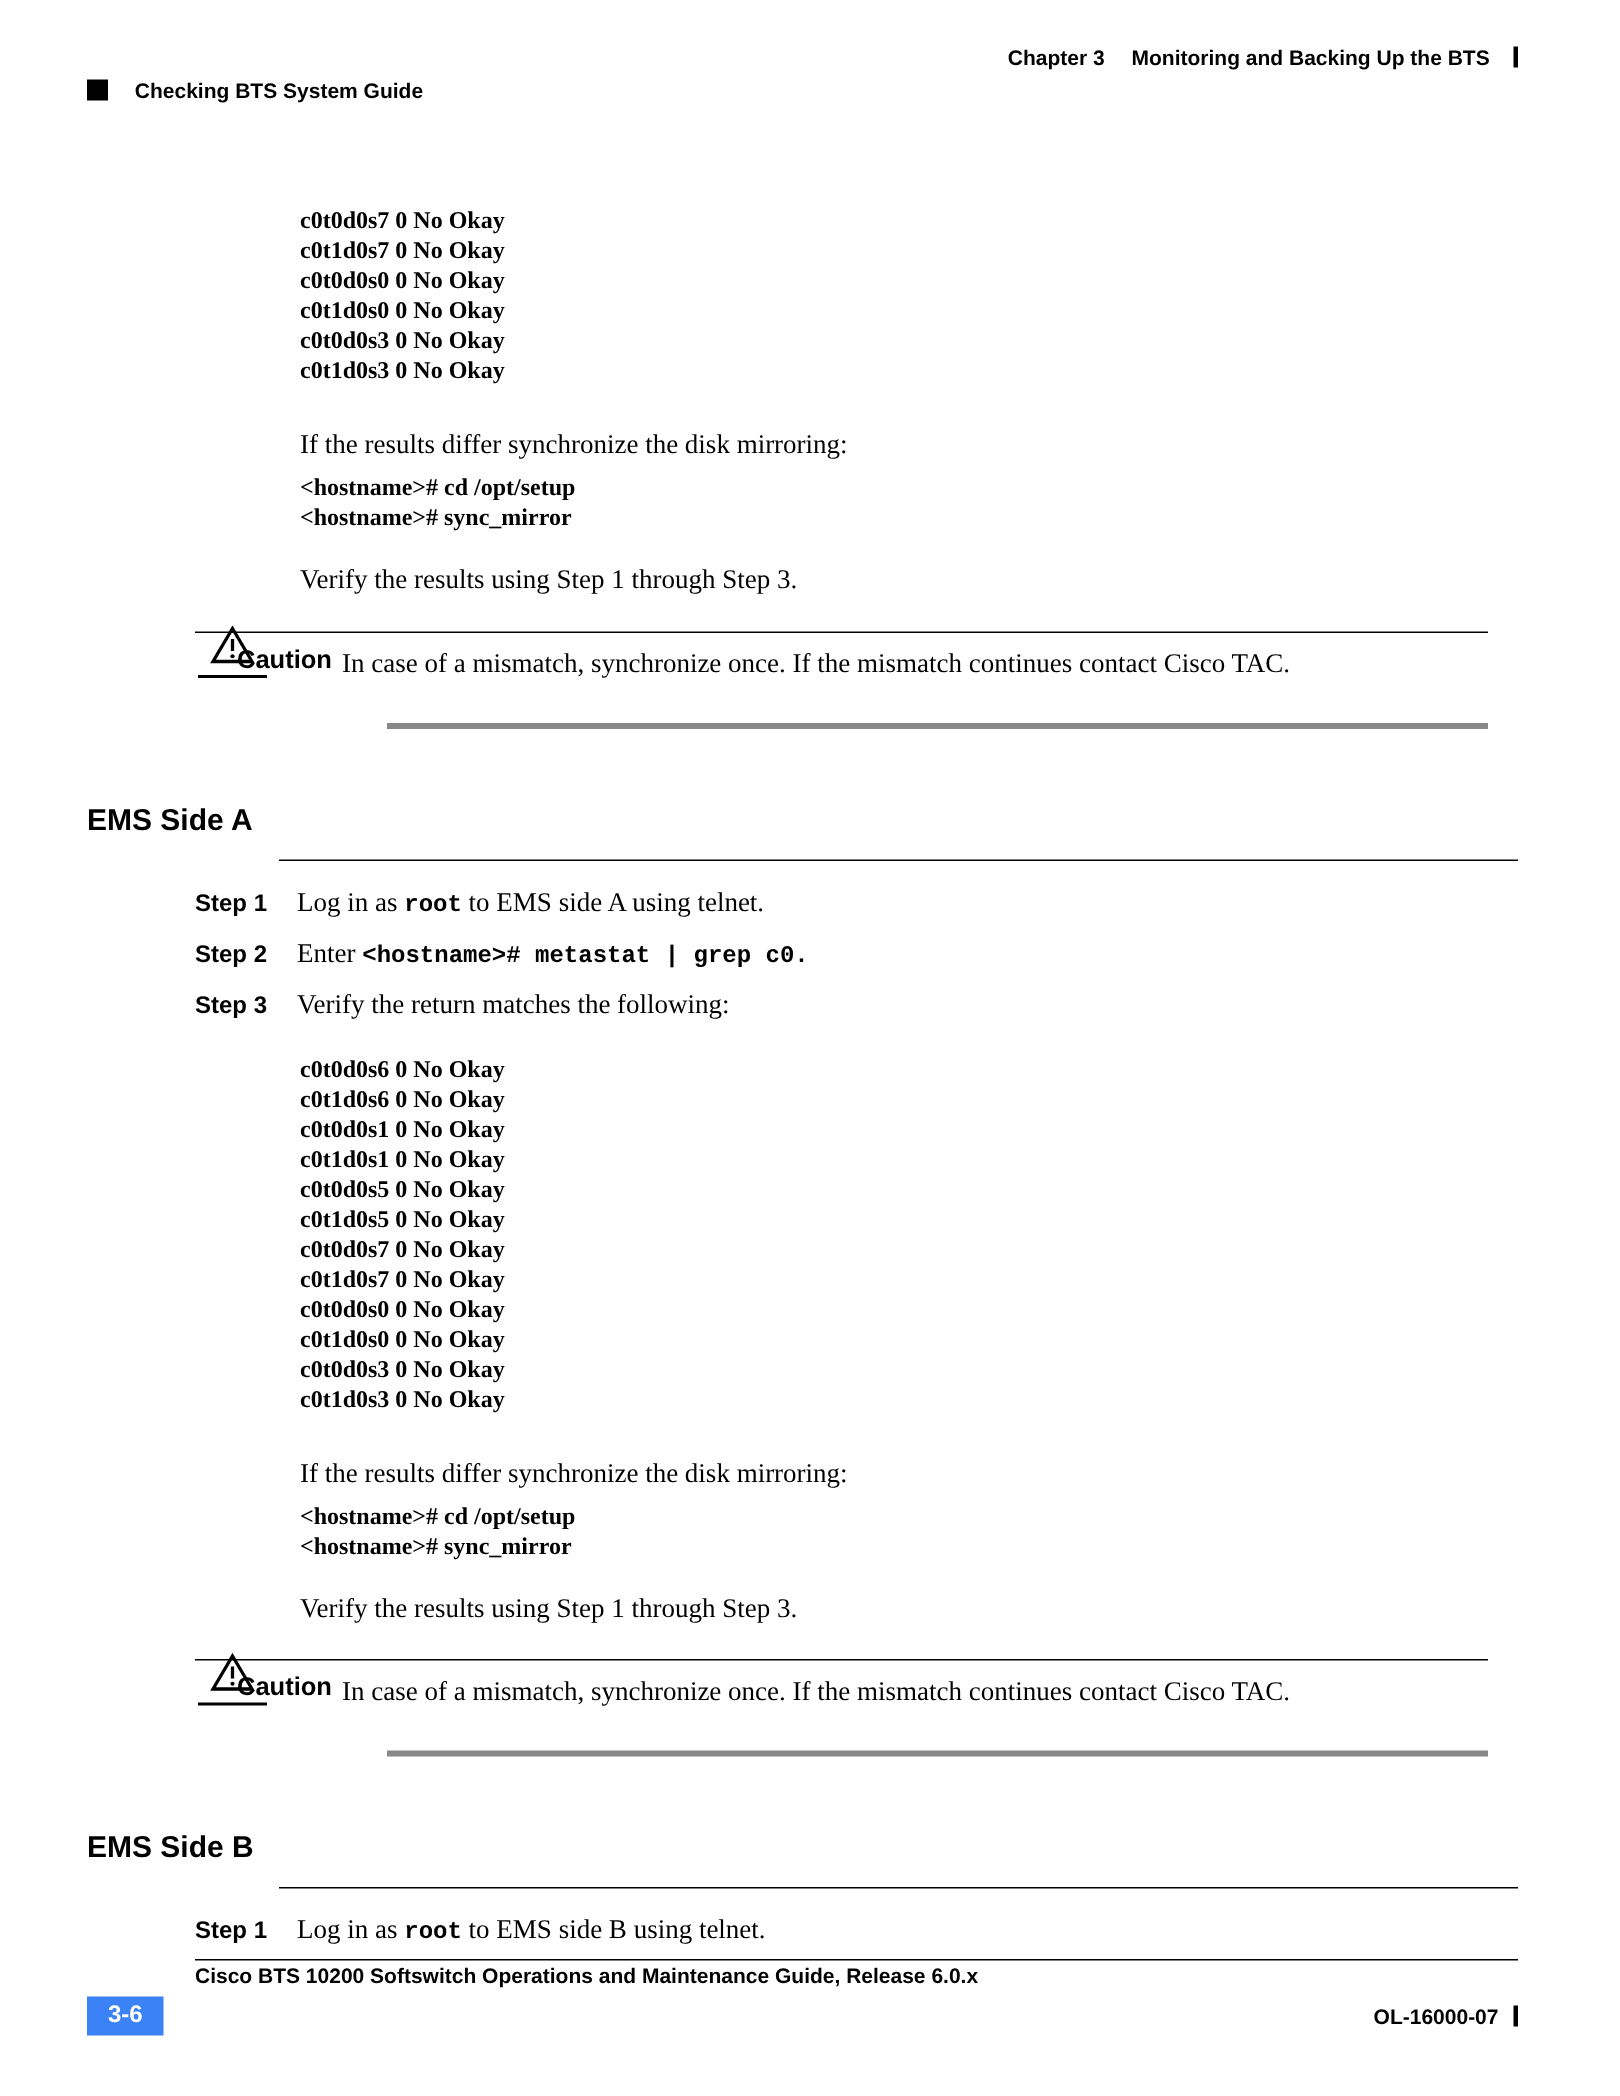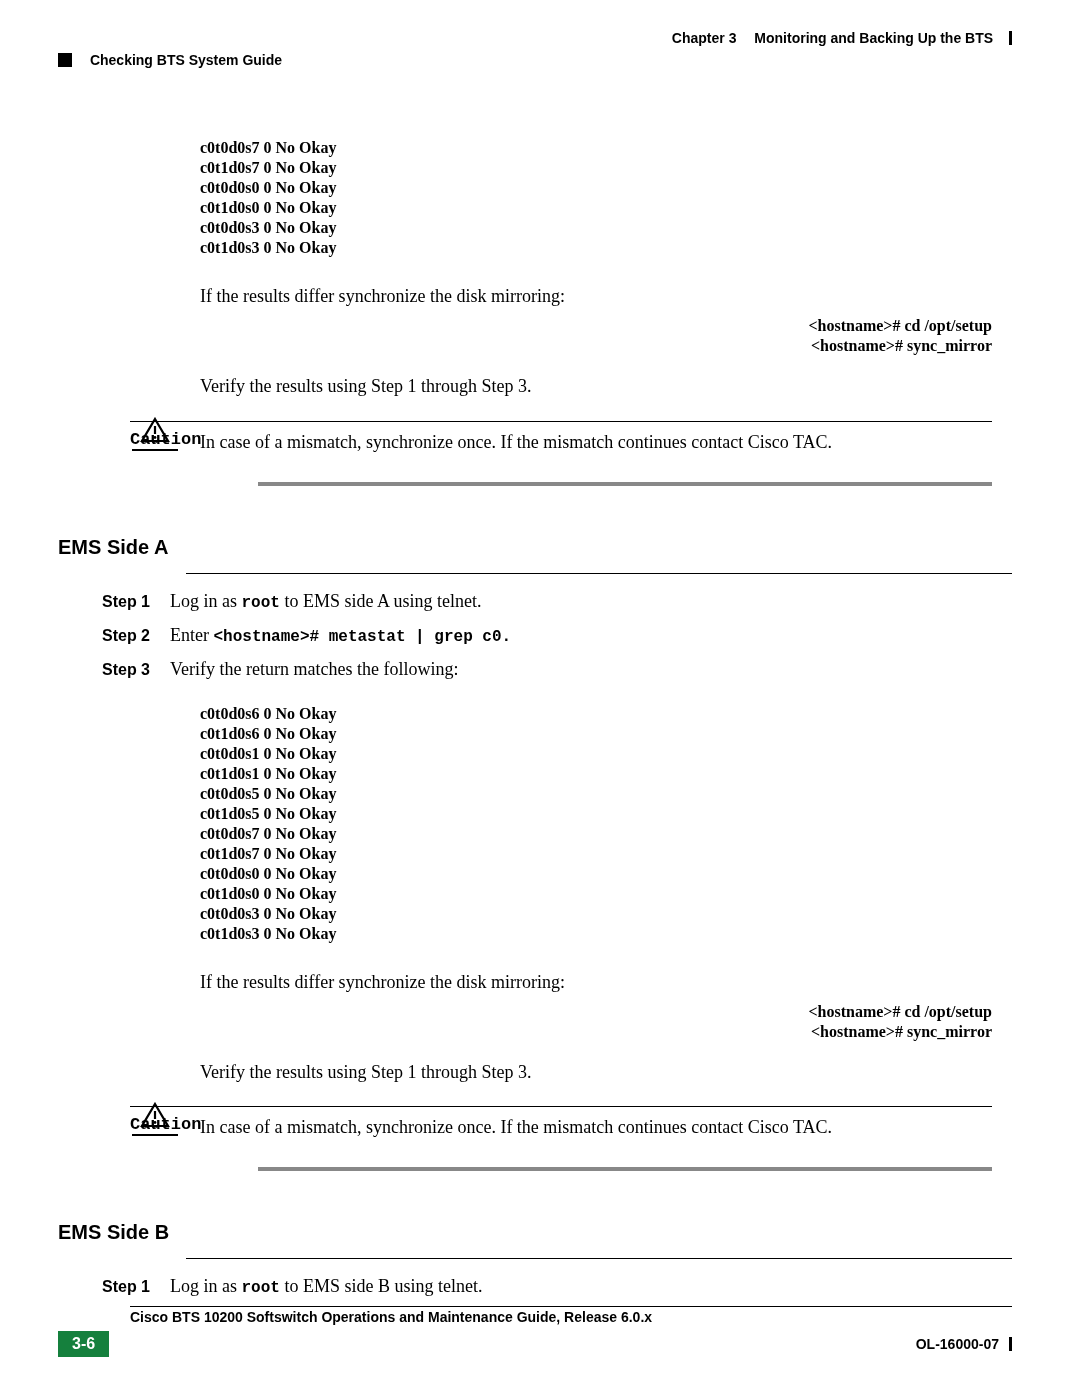--- a/index.html
+++ b/index.html
@@ -71,21 +71,20 @@
   .body-text {
     font-family: "Times New Roman", Times, serif;
     font-size: 18px;
     line-height: 1.35;
     margin: 26px 0 8px 0;
   }
   .indented-code {
     margin-left: 30px;
     margin-top: 10px;
     margin-bottom: 6px;
-    text-align: right;
   }
   .caution-block {
     margin-left: 72px;
     margin-right: 20px;
     position: relative;
     margin-top: 20px;
   }
   .caution-icon {
     position: absolute;
     left: 0;
@@ -102,25 +101,26 @@
     margin: 2px auto 0 auto;
   }
   .caution-row {
     display: flex;
     align-items: flex-start;
     border-top: 1px solid #000;
     padding-top: 8px;
     margin-top: 22px;
   }
   .caution-label {
-    font-family: Liberation Mono, monospace;
+    font-family: Liberation Sans, sans-serif;
     font-weight: bold;
     font-size: 17px;
     width: 70px;
     flex: 0 0 70px;
+    margin-left: 28px;
   }
   .caution-text {
     font-family: "Times New Roman", Times, serif;
     font-size: 18px;
     line-height: 1.35;
     flex: 1;
   }
   .caution-end-rule {
     border-top: 4px solid #888;
     margin-top: 28px;
@@ -133,21 +133,21 @@
     margin: 50px 0 14px 0;
   }
   .step-rule {
     border-top: 1px solid #000;
     margin-left: 128px;
     margin-bottom: 14px;
   }
   .step-row {
     display: flex;
     align-items: baseline;
-    margin-left: 44px;
+    margin-left: 72px;
     margin-bottom: 6px;
   }
   .step-label {
     font-family: Arial, Helvetica, sans-serif;
     font-weight: bold;
     font-size: 16px;
     width: 56px;
     flex: 0 0 56px;
     padding-left: 0;
     padding-right: 12px;
@@ -180,21 +180,21 @@
     justify-content: space-between;
   }
   .footer-title {
     font-family: Arial, Helvetica, sans-serif;
     font-weight: bold;
     font-size: 14px;
     margin-left: 72px;
   }
   .footer-pagebox {
     display: inline-block;
-    background: #15803d;
+    background: #3b82f6;
     color: #fff;
     font-family: Arial, Helvetica, sans-serif;
     font-weight: bold;
     font-size: 16px;
     padding: 4px 14px;
     margin-top: 6px;
   }
   .footer-docid {
     display: flex;
     align-items: center;

